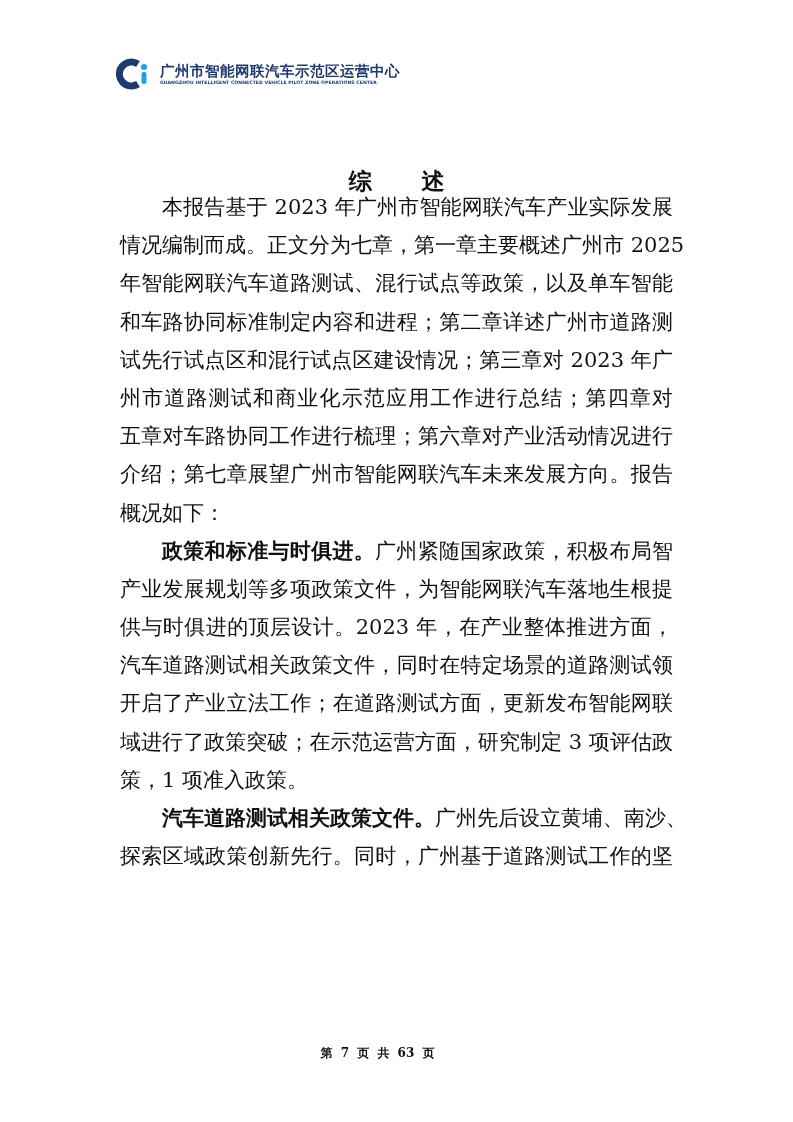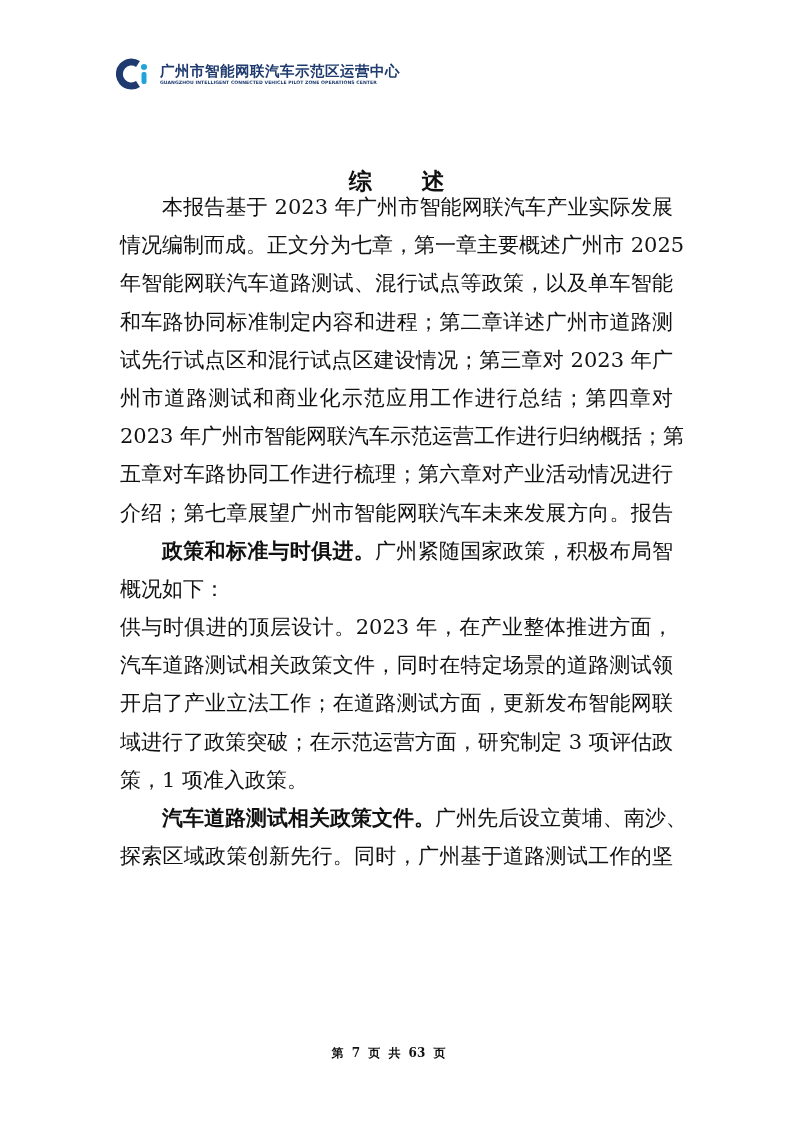--- a/index.html
+++ b/index.html
@@ -12,21 +12,21 @@
   .logo-en { font-family: "DejaVu Sans", sans-serif; font-size: 4.6px; color: #1e3a6e; line-height: 7px; letter-spacing: 0.05px; white-space: nowrap; font-weight: bold; }
   .title { position: absolute; top: 126px; left: 0; width: 793px; text-align: center;
            font-family: Liberation Serif, serif; font-size: 23px; font-weight: bold; letter-spacing: 22px; text-indent: 22px; margin-top: 40px; }
   .body { position: absolute; left: 120px; top: 188px; width: 553px; }
   .line { font-size: 21px; line-height: 38.2px; height: 38.2px; white-space: nowrap;
           text-align: justify; text-align-last: justify; }
   .line.last { text-align-last: left; }
   .indent { padding-left: 42px; }
   .b { font-weight: bold; }
   .footer { position: absolute; top: 1045px; left: 0; width: 755px; text-align: center;
-            font-size: 12px; font-weight: bold; word-spacing: 4px; padding-left: 11px; }
+            font-size: 12px; font-weight: bold; word-spacing: 4px; }
 </style>
 </head>
 <body>
 
 <div class="header">
   <div class="logo-mark">
     <svg width="40" height="32" viewBox="0 0 40 32">
       <path d="M22 6 A12 12 0 1 0 22 26" fill="none" stroke="#1e3a6e" stroke-width="7"></path>
       <circle cx="28" cy="9" r="3" fill="#1fa3d8"></circle>
       <rect x="25.5" y="14" width="5" height="12" rx="2" fill="#1fa3d8"></rect>
@@ -41,26 +41,26 @@
 <div class="title">综 述</div>
 
 <div class="body">
 
   <div class="line indent">本报告基于 2023 年广州市智能网联汽车产业实际发展</div>
   <div class="line">情况编制而成。正文分为七章，第一章主要概述广州市 2025</div>
   <div class="line">年智能网联汽车道路测试、混行试点等政策，以及单车智能</div>
   <div class="line">和车路协同标准制定内容和进程；第二章详述广州市道路测</div>
   <div class="line">试先行试点区和混行试点区建设情况；第三章对 2023 年广</div>
   <div class="line">州市道路测试和商业化示范应用工作进行总结；第四章对</div>
-  <div class="line">2023 年广州市智能网联汽车示范运营工作进行归纳概括；第</div>
   <div class="line">五章对车路协同工作进行梳理；第六章对产业活动情况进行</div>
   <div class="line">介绍；第七章展望广州市智能网联汽车未来发展方向。报告</div>
+  <div class="line last">概况如下：</div>
+
   <div class="line indent"><span class="b">政策和标准与时俱进。</span><span>广州紧随国家政策，积极布局智</span></div>
-
-  <div class="line last">概况如下：</div>
+  <div class="line">产业发展规划等多项政策文件，为智能网联汽车落地生根提</div>
   <div class="line">供与时俱进的顶层设计。2023 年，在产业整体推进方面，</div>
   <div class="line">汽车道路测试相关政策文件，同时在特定场景的道路测试领</div>
   <div class="line">开启了产业立法工作；在道路测试方面，更新发布智能网联</div>
   <div class="line">域进行了政策突破；在示范运营方面，研究制定 3 项评估政</div>
   <div class="line last">策，1 项准入政策。</div>
 
   <div class="line indent"><span class="b">汽车道路测试相关政策文件。</span><span>广州先后设立黄埔、南沙、</span></div>
   <div class="line">探索区域政策创新先行。同时，广州基于道路测试工作的坚</div>
 </div>
 

